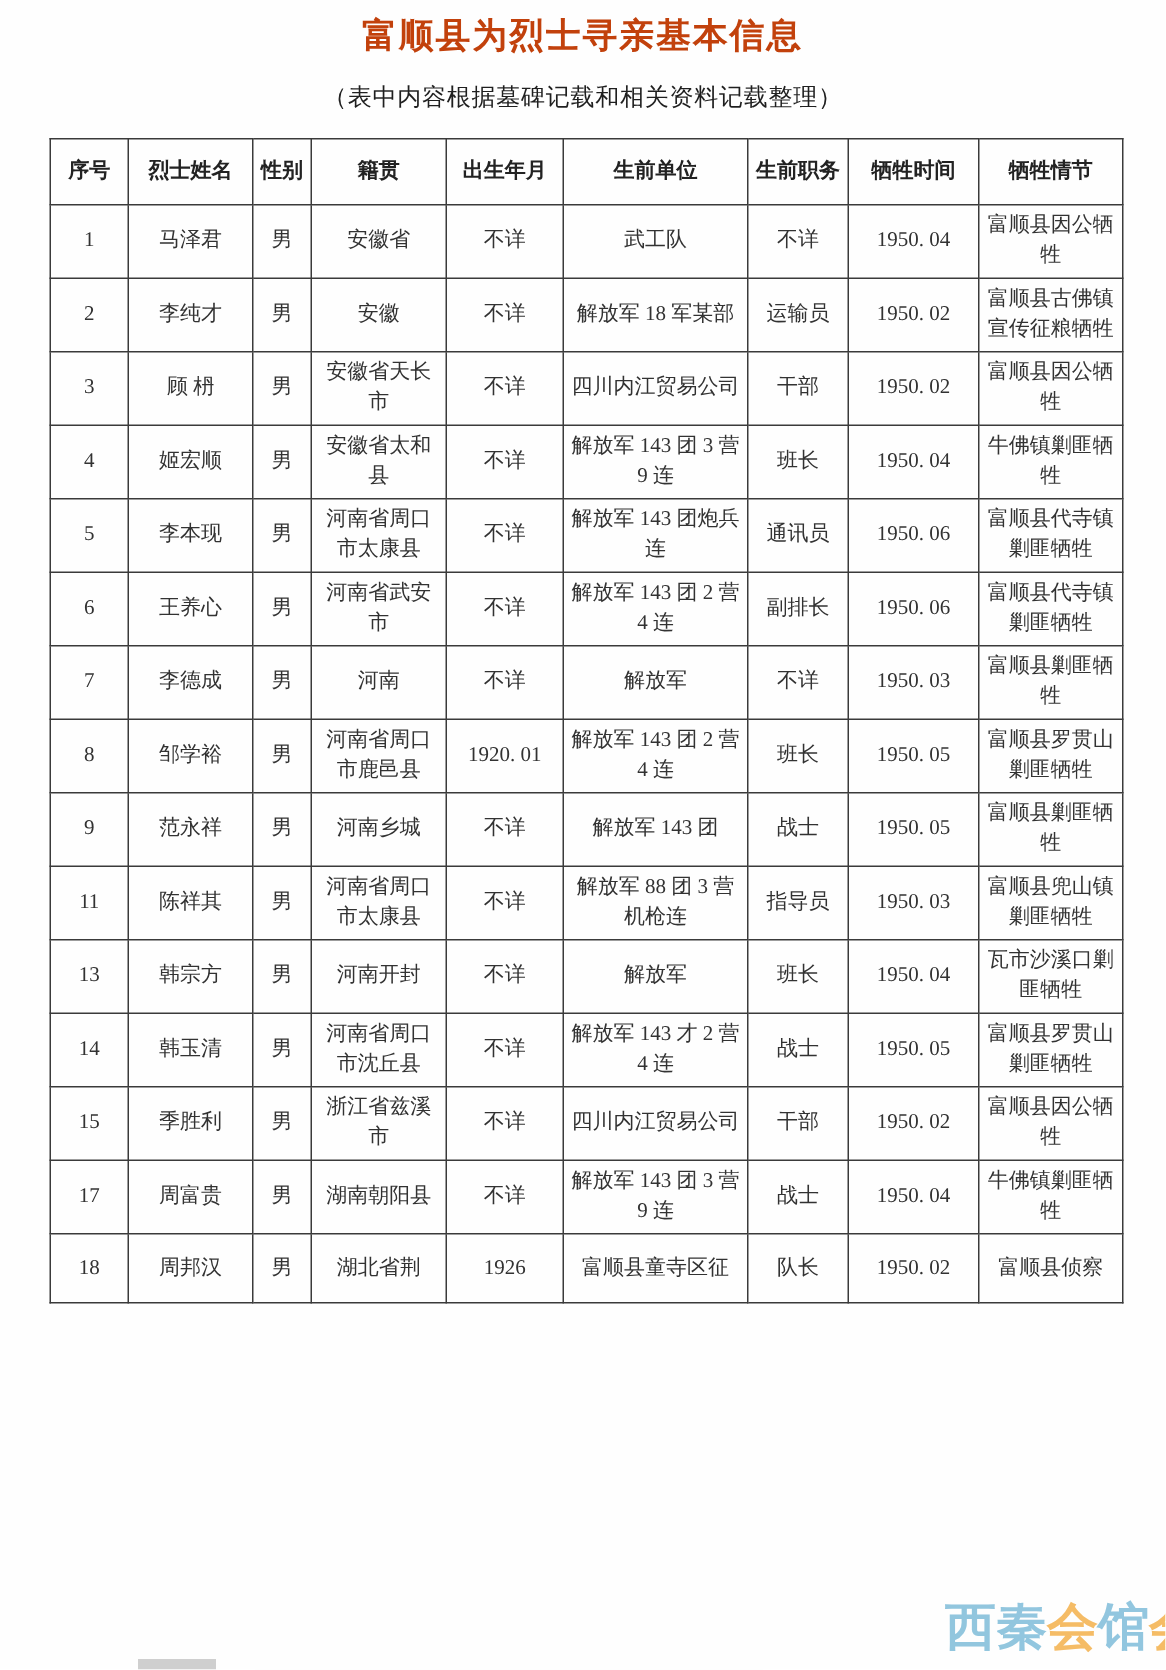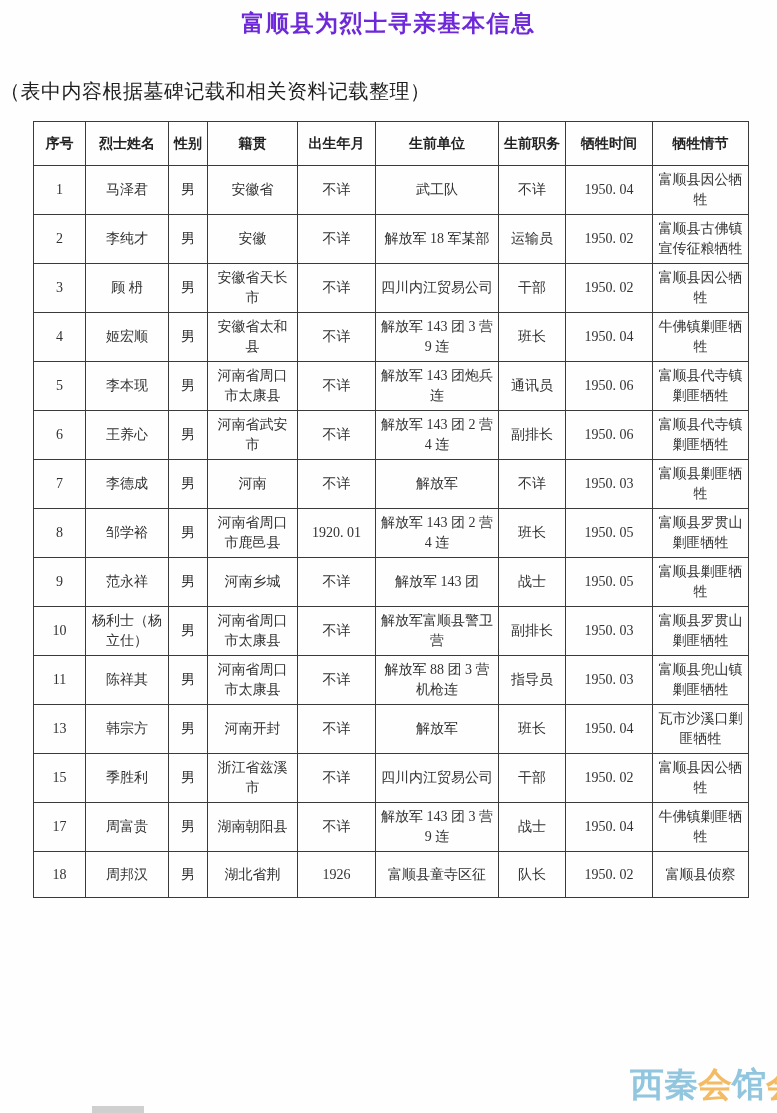--- a/index.html
+++ b/index.html
@@ -8,26 +8,27 @@
     background: #ffffff;
     font-family: "Liberation Serif", "DejaVu Serif", serif;
   }
   .page {
     position: relative; width: 777px; height: 1113px;
     overflow: hidden; background: #fefefe;
   }
   .doc-title {
     margin: 0; padding-top: 8px;
     text-align: center;
-    font-size: 23px; font-weight: bold; color: #6d28d9;
+    font-size: 23px; font-weight: bold; color: #c2410c;
     letter-spacing: 1.5px;
   }
   .doc-subtitle {
-    margin-top: 39px;
-    font-size: 20px; color: #1f1f1f;
+    margin-top: 16px;
+    text-align: center;
+    font-size: 16px; color: #1f1f1f;
     letter-spacing: 0.5px;
   }
   table.martyr-table {
     border-collapse: collapse; table-layout: fixed;
     margin: 16px 0 0 33px; width: 715px;
     background: transparent;
     border-radius: 11px;
   }
   .martyr-table th, .martyr-table td {
     border: 1px solid #3a3a3a;
@@ -191,31 +192,20 @@
           <td>范永祥</td>
           <td>男</td>
           <td>河南乡城</td>
           <td>不详</td>
           <td>解放军 143 团</td>
           <td>战士</td>
           <td>1950. 05</td>
           <td>富顺县剿匪牺牲</td>
         </tr>
         <tr>
-          <td>10</td>
-          <td>杨利士（杨立仕）</td>
-          <td>男</td>
-          <td>河南省周口市太康县</td>
-          <td>不详</td>
-          <td>解放军富顺县警卫营</td>
-          <td>副排长</td>
-          <td>1950. 03</td>
-          <td>富顺县罗贯山剿匪牺牲</td>
-        </tr>
-        <tr>
           <td>11</td>
           <td>陈祥其</td>
           <td>男</td>
           <td>河南省周口市太康县</td>
           <td>不详</td>
           <td>解放军 88 团 3 营机枪连</td>
           <td>指导员</td>
           <td>1950. 03</td>
           <td>富顺县兜山镇剿匪牺牲</td>
         </tr>
@@ -224,20 +214,31 @@
           <td>韩宗方</td>
           <td>男</td>
           <td>河南开封</td>
           <td>不详</td>
           <td>解放军</td>
           <td>班长</td>
           <td>1950. 04</td>
           <td>瓦市沙溪口剿匪牺牲</td>
         </tr>
         <tr>
+          <td>14</td>
+          <td>韩玉清</td>
+          <td>男</td>
+          <td>河南省周口市沈丘县</td>
+          <td>不详</td>
+          <td>解放军 143 才 2 营 4 连</td>
+          <td>战士</td>
+          <td>1950. 05</td>
+          <td>富顺县罗贯山剿匪牺牲</td>
+        </tr>
+        <tr>
           <td>15</td>
           <td>季胜利</td>
           <td>男</td>
           <td>浙江省兹溪市</td>
           <td>不详</td>
           <td>四川内江贸易公司</td>
           <td>干部</td>
           <td>1950. 02</td>
           <td>富顺县因公牺牲</td>
         </tr>

